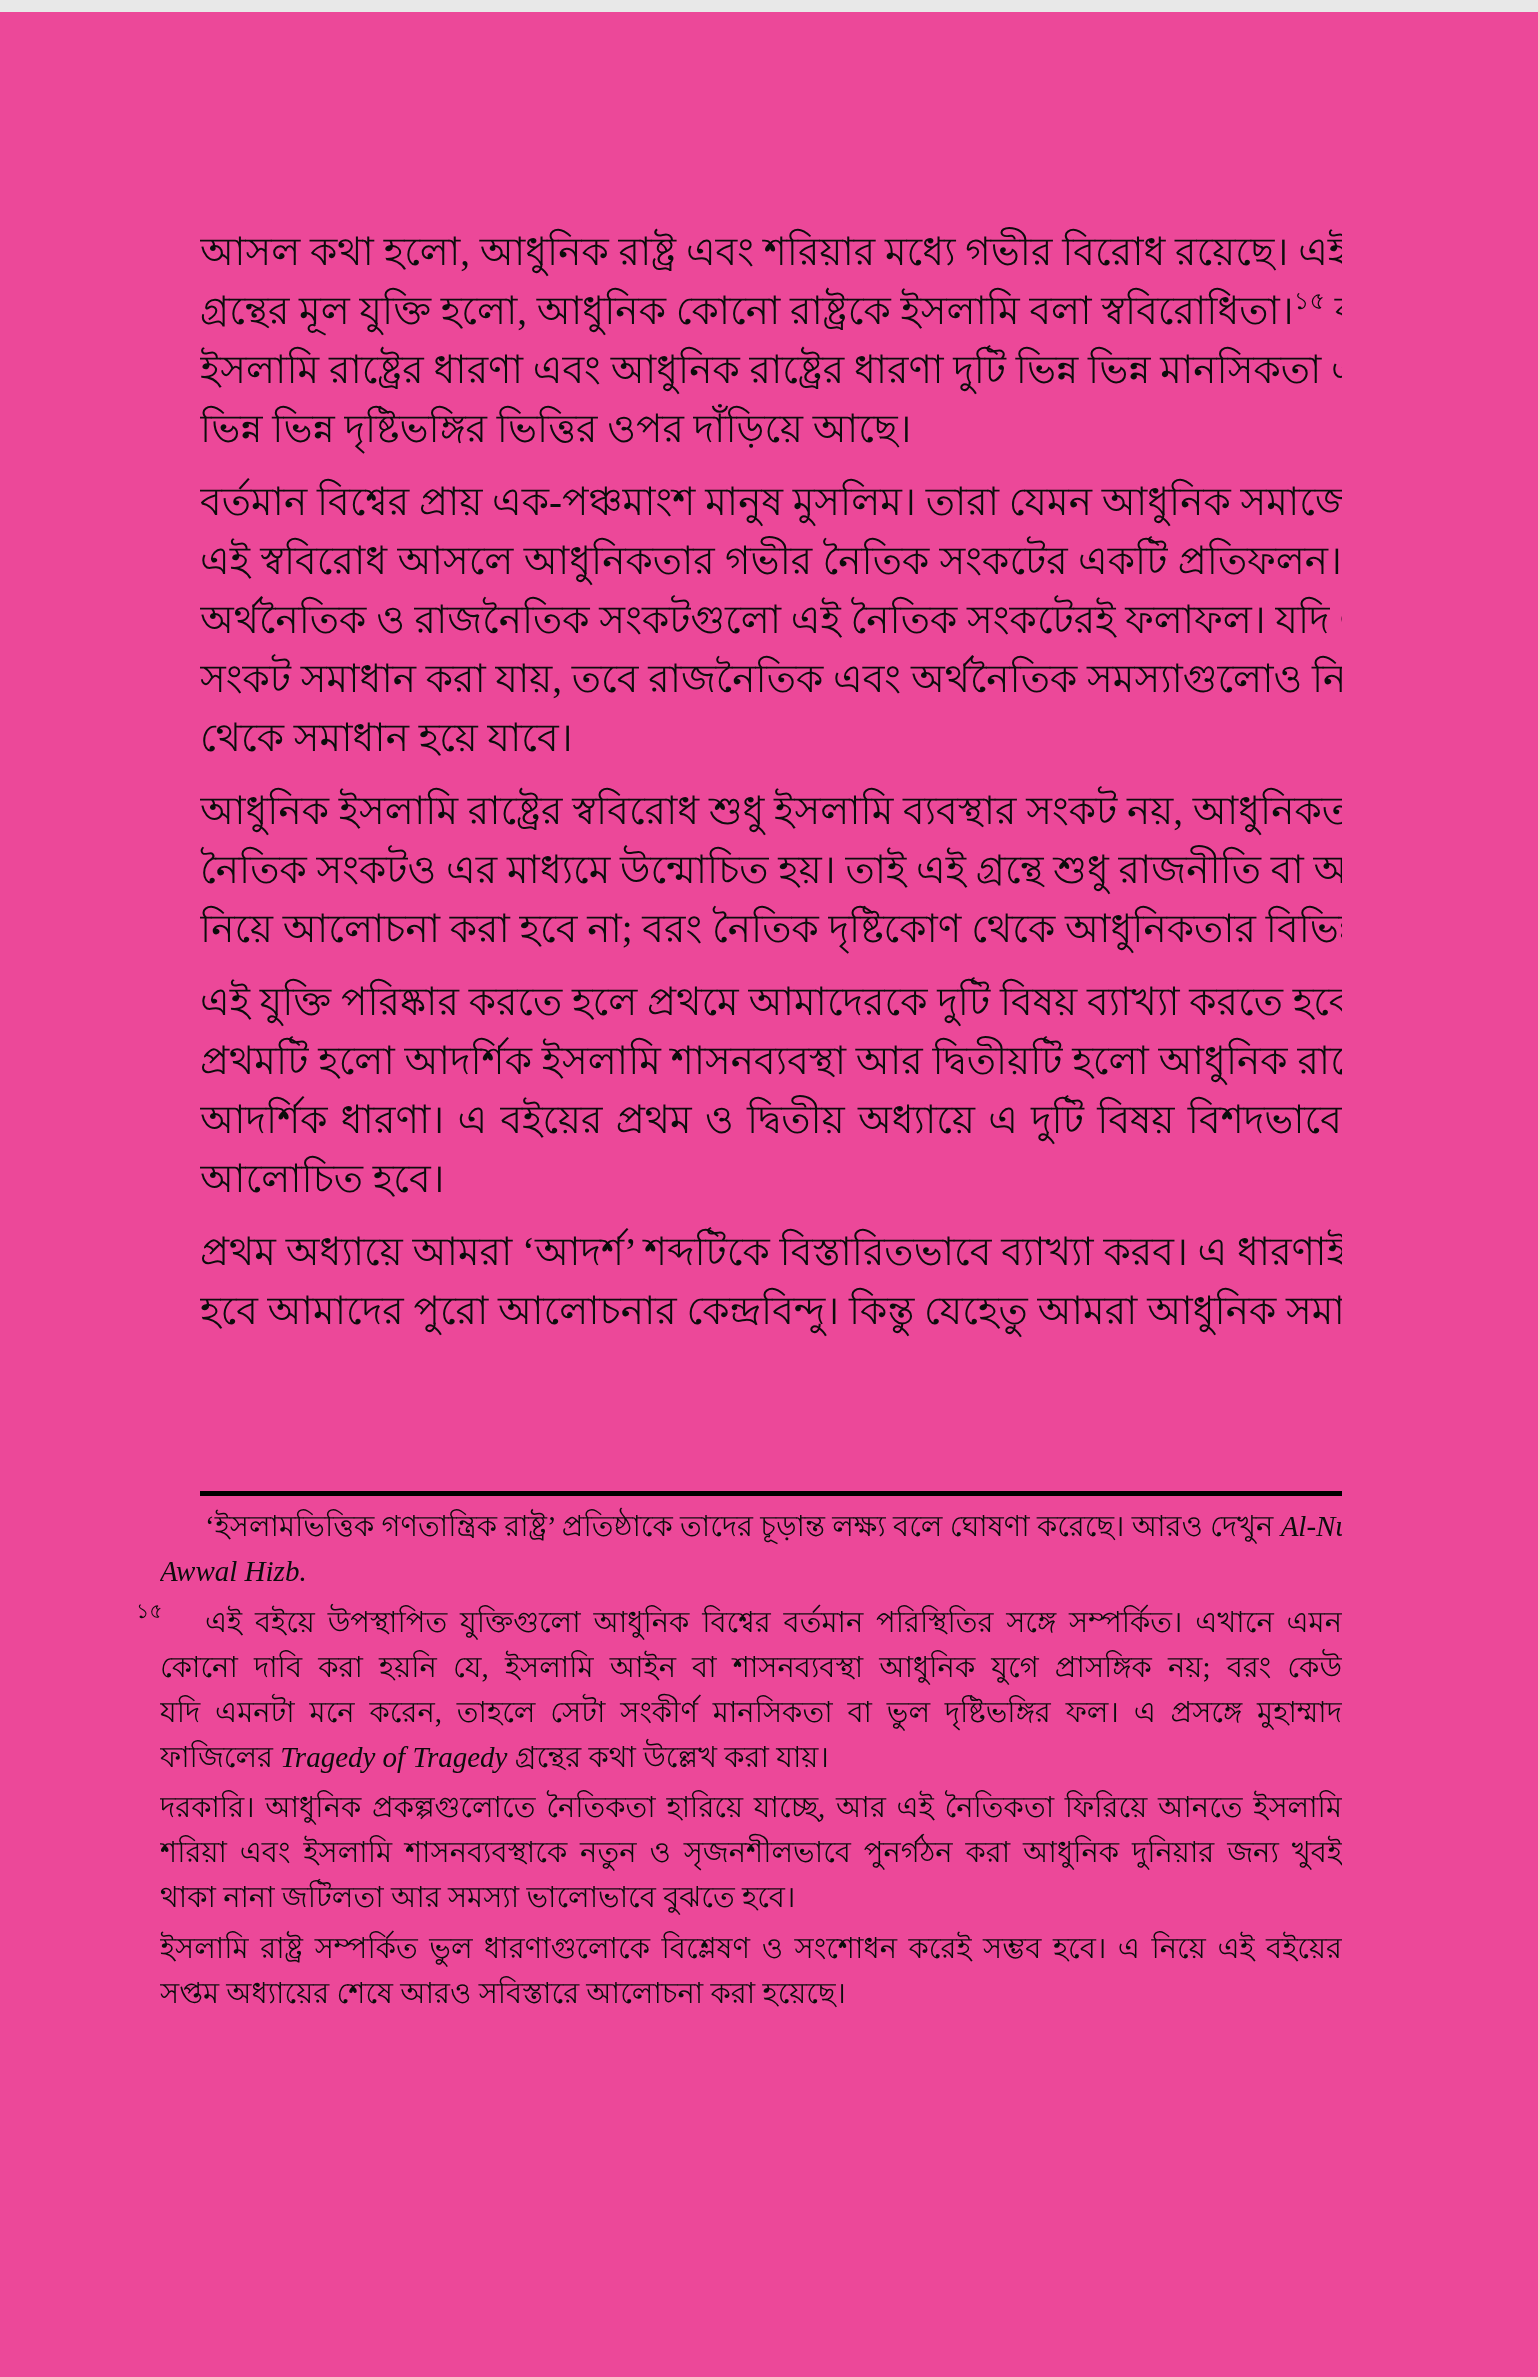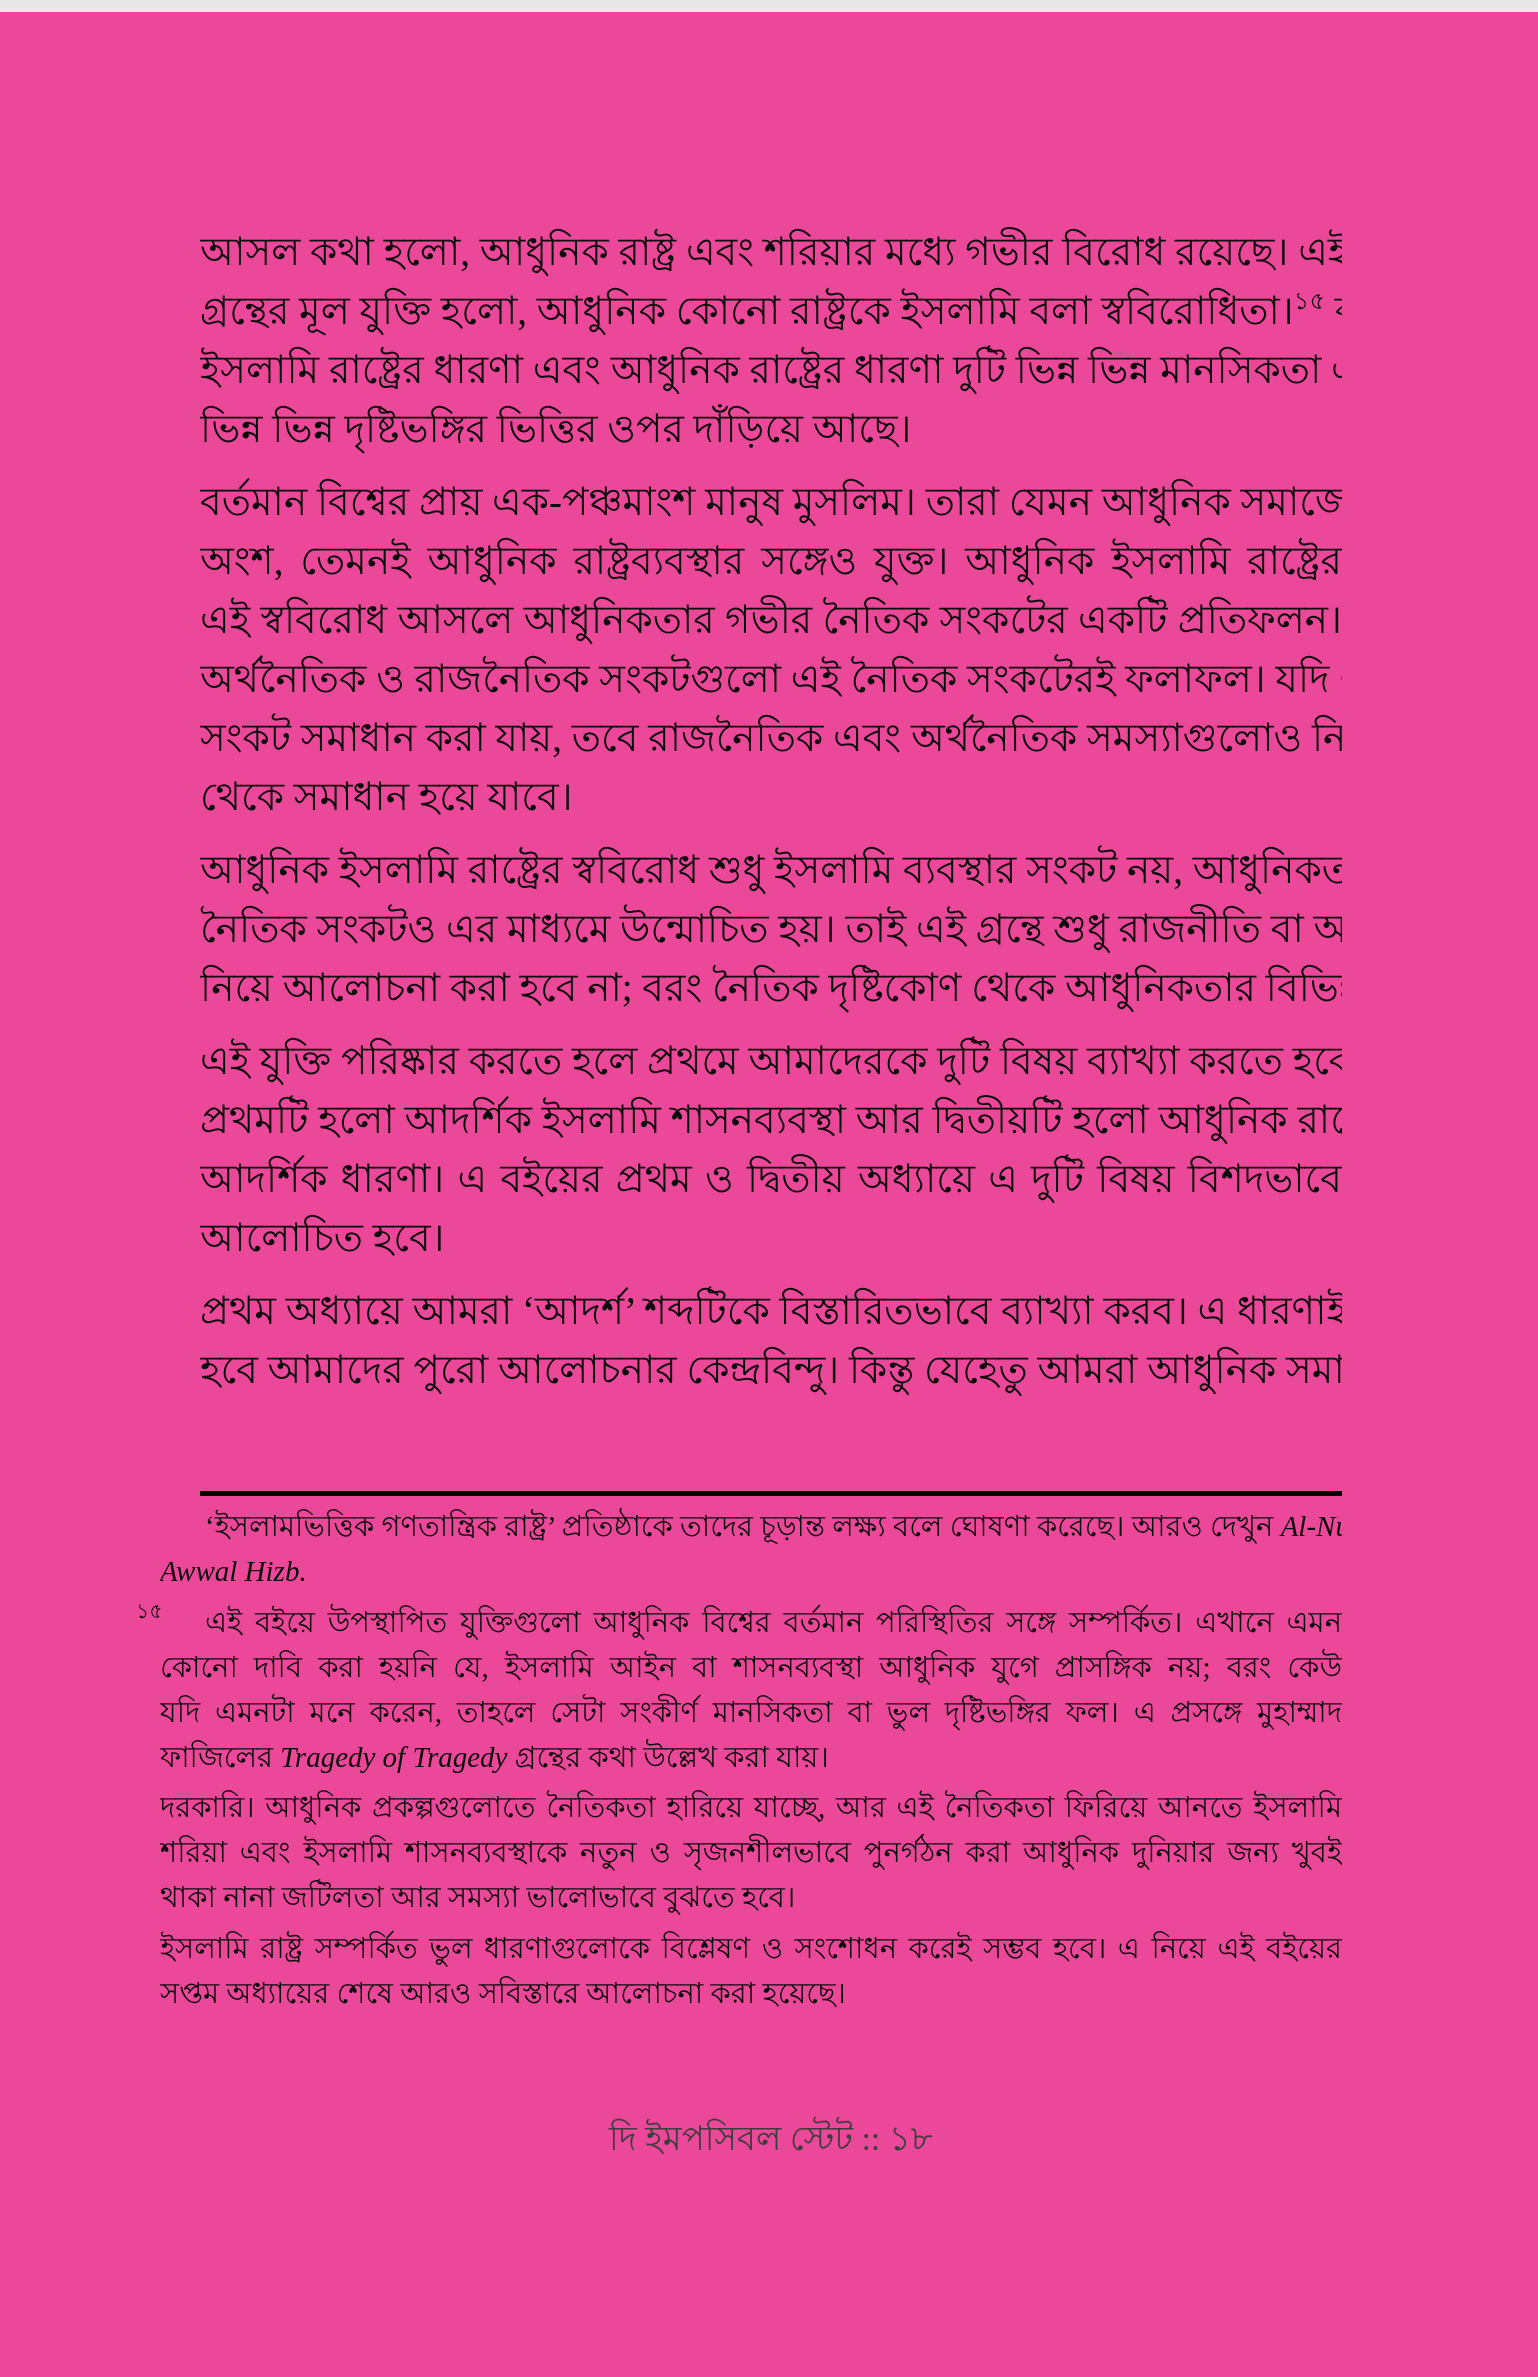--- a/index.html
+++ b/index.html
@@ -94,21 +94,20 @@
       <div class="line">আসল কথা হলো, আধুনিক রাষ্ট্র এবং শরিয়ার মধ্যে গভীর বিরোধ রয়েছে। এই</div>
       <div class="line">
         <span>গ্রন্থের মূল যুক্তি হলো, আধুনিক কোনো রাষ্ট্রকে ইসলামি বলা স্ববিরোধিতা।</span><sup class="fnref">১৫</sup><span> কারণ,</span>
       </div>
       <div class="line">ইসলামি রাষ্ট্রের ধারণা এবং আধুনিক রাষ্ট্রের ধারণা দুটি ভিন্ন ভিন্ন মানসিকতা এবং</div>
       <div class="line last">ভিন্ন ভিন্ন দৃষ্টিভঙ্গির ভিত্তির ওপর দাঁড়িয়ে আছে।</div>
     </section>
 
     <section class="para">
       <div class="line">বর্তমান বিশ্বের প্রায় এক-পঞ্চমাংশ মানুষ মুসলিম। তারা যেমন আধুনিক সমাজের</div>
-      <div class="line">অংশ, তেমনই আধুনিক রাষ্ট্রব্যবস্থার সঙ্গেও যুক্ত। আধুনিক ইসলামি রাষ্ট্রের</div>
       <div class="line">এই স্ববিরোধ আসলে আধুনিকতার গভীর নৈতিক সংকটের একটি প্রতিফলন।</div>
       <div class="line">অর্থনৈতিক ও রাজনৈতিক সংকটগুলো এই নৈতিক সংকটেরই ফলাফল। যদি এই</div>
       <div class="line">সংকট সমাধান করা যায়, তবে রাজনৈতিক এবং অর্থনৈতিক সমস্যাগুলোও নিজে</div>
       <div class="line last">থেকে সমাধান হয়ে যাবে।</div>
     </section>
 
     <section class="para">
       <div class="line">আধুনিক ইসলামি রাষ্ট্রের স্ববিরোধ শুধু ইসলামি ব্যবস্থার সংকট নয়, আধুনিকতার</div>
       <div class="line">নৈতিক সংকটও এর মাধ্যমে উন্মোচিত হয়। তাই এই গ্রন্থে শুধু রাজনীতি বা আইন</div>
       <div class="line">নিয়ে আলোচনা করা হবে না; বরং নৈতিক দৃষ্টিকোণ থেকে আধুনিকতার বিভিন্ন</div>
@@ -155,18 +154,15 @@
       <div class="fn-line last">থাকা নানা জটিলতা আর সমস্যা ভালোভাবে বুঝতে হবে।</div>
     </div>
 
     <div class="fn-para">
       <div class="fn-line">ইসলামি রাষ্ট্র সম্পর্কিত ভুল ধারণাগুলোকে বিশ্লেষণ ও সংশোধন করেই সম্ভব হবে। এ নিয়ে এই বইয়ের</div>
       <div class="fn-line last">সপ্তম অধ্যায়ের শেষে আরও সবিস্তারে আলোচনা করা হয়েছে।</div>
     </div>
 
   </section>
 
-  <footer class="page-footer">
-    <span>দি ইমপসিবল স্টেট</span><span> :: </span><span>১৮</span>
-  </footer>
 
 </div>
 
 
 </body></html>

